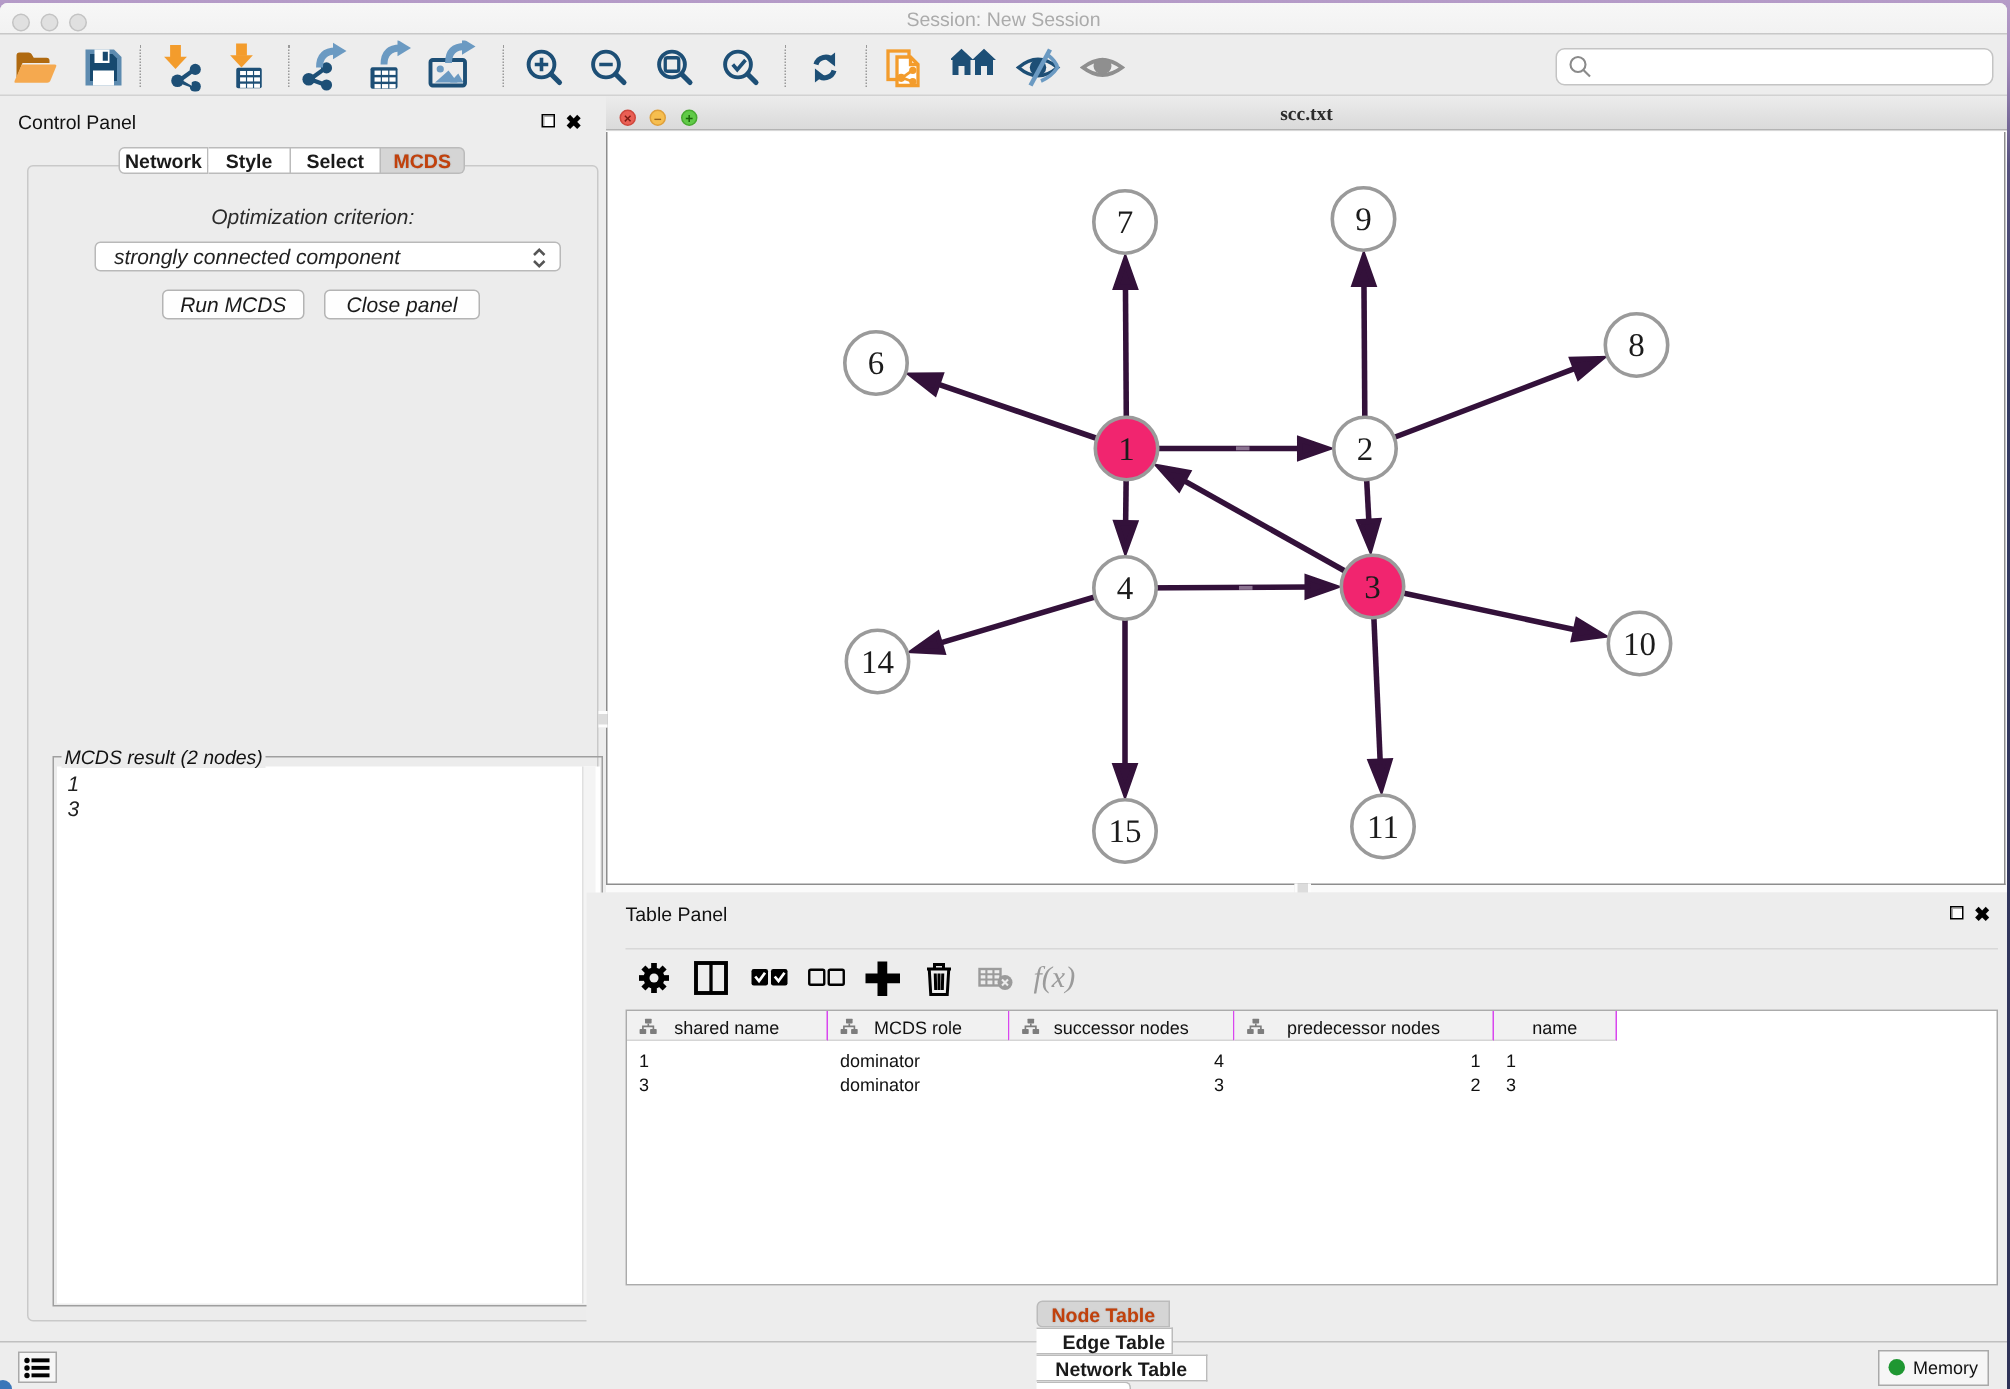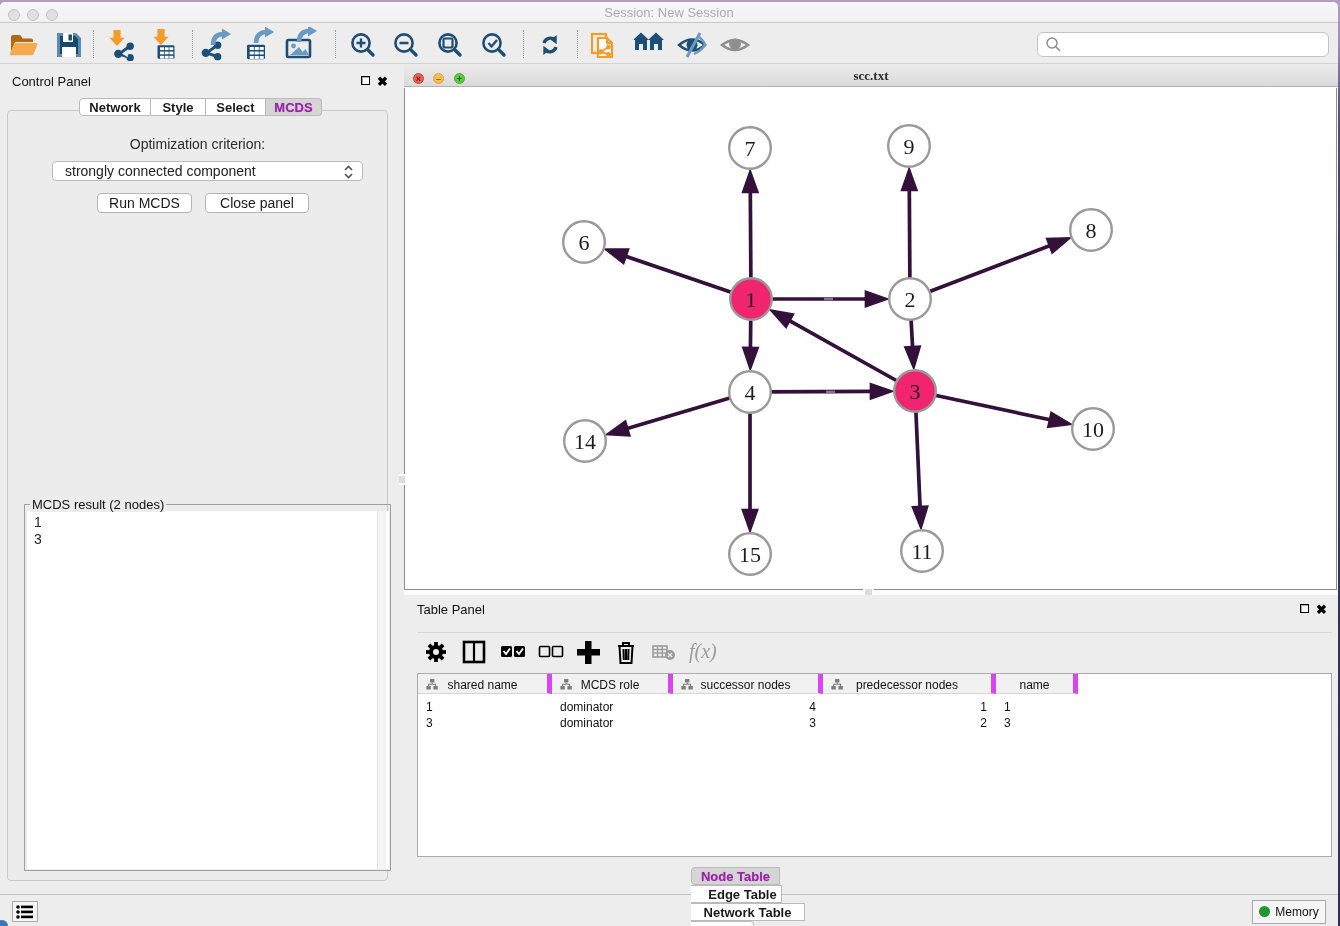--- a/index.html
+++ b/index.html
@@ -18,42 +18,42 @@
 #searchbox { position:absolute; left:1037px; top:8px; width:292px; height:25px; background:#fff; border:1px solid #c4c4c4; border-radius:6px; }
 
 #cp { position:absolute; left:0; top:63px; width:391px; height:828px; background:#ededed; }
 #cp-title { position:absolute; left:12px; top:9px; font-size:13px; color:#111; }
 .float-ic { position:absolute; width:9px; height:9px; border:1.5px solid #000; background:#fff; box-shadow:1px 1px 0 #aaa inset; }
 .close-ic { position:absolute; font-size:13px; font-weight:bold; color:#000; top:5px; }
 .tabbar { position:absolute; display:flex; z-index:3; }
 .tab { font-size:13px; font-weight:bold; color:#1a1a1a; background:#fff; border:1px solid #bbb; border-left:none; text-align:center; height:18px; line-height:18px; }
 .tab.first { border-left:1px solid #bbb; border-radius:4px 0 0 4px; }
 .tab.last { border-radius:0 4px 4px 0; }
-.tab.sel { background:#d5d5d5; color:#a21caf; text-shadow:0 0 1px #9a9a9a;text-align:center; }
-#cp-panel { position:absolute; left:7px; top:45px; width:381px; height:771px; border:1px solid #c9c9c9; border-radius:4px; background:#ececec; }
+.tab.sel { background:#d5d5d5; color:#c2410c; text-shadow:0 0 1px #9a9a9a;text-align:center; }
+#cp-panel { position:absolute; left:18px; top:45px; width:381px; height:771px; border:1px solid #c9c9c9; border-radius:4px; background:#ececec;font-style:italic; }
 #opt-label { position:absolute; left:0; top:25px; width:100%; text-align:center; font-size:14px; color:#2a2a2a; }
 #combo { position:absolute; left:44px; top:50px; width:311px; height:20px; background:#fff; border:1px solid #b9b9b9; border-radius:4px; font-size:14px; color:#222; padding:1px 0 0 12px; }
 .btn { position:absolute; height:20px; background:#fefefe; border:1px solid #b4b4b4; border-radius:4px; font-size:14px; color:#1a1a1a; text-align:center; padding-top:1px; }
 #fieldset { position:absolute; left:16px; top:393px; width:367px; height:367px; border:1px solid #9f9f9f; }
 #fs-legend { position:absolute; left:5px; top:-8px; background:#ececec; font-size:13px; color:#111; padding:0 2px; z-index:2; }
 #fs-inner { position:absolute; left:2px; top:6px; width:362px; height:358px; background:#fff; font-size:14px; color:#222; padding:3px 0 0 7px; line-height:16.5px; }
 #fs-scroll { position:absolute; right:3px; top:0px; width:9px; height:358px; background:#f4f4f4; border-left:1px solid #e0e0e0; }
 
 #net { position:absolute; left:404px; top:62px; width:934px; height:531px; background:#fbfbfb; }
 #net-tb { position:absolute; left:0; top:0; width:100%; height:23px; background:linear-gradient(#ececec,#dadada); border-bottom:1px solid #b3b3b3; }
 .tl2 { position:absolute; top:9px; width:11px; height:11px; border-radius:50%; font-size:9px; line-height:11px; text-align:center; font-weight:bold; }
 #net-title { position:absolute; top:4px; width:100%; text-align:center; font-size:13px; font-weight:bold; color:#2b2b2b;font-family:Liberation Serif, serif; }
 #canvas { position:absolute; left:0px; top:24px; width:933px; height:502px; background:#fff; border:1px solid #8d8d8d; border-top:none; }
 
 #tp { position:absolute; left:391px; top:593px; width:947px; height:298px; background:#ededed; }
 #tp-title { position:absolute; left:26px; top:7px; font-size:13px; color:#111; }
 #tp-toolbar { position:absolute; left:26px; top:37px; width:915px; height:36px; border-top:1px solid #d8d8d8; }
 #tbl { position:absolute; left:26px; top:78px; width:915px; height:184px; background:#fff; border:1px solid #ababab; }
 #tbl-head { position:absolute; left:0; top:0px; width:913px; height:21px; }
-.th { position:absolute; top:0; height:20px; background:#f1f1f1; border-right:5px solid #d946ef; border-bottom:1px solid #d5d5d5; font-size:12px; color:#111; text-align:center; padding-top:4px; }
+.th { position:absolute; top:0; height:20px; background:#f1f1f1; border-right:1px solid #d946ef; border-bottom:1px solid #d5d5d5; font-size:12px; color:#111; text-align:center; padding-top:4px; }
 .td { position:absolute; font-size:12px; color:#111; }
 
 #status { position:absolute; left:0; top:892px; width:1338px; height:32px; background:#ededed; border-top:1px solid #c0c0c0; }
 #mem { position:absolute; right:12px; top:5px; width:74px; height:24px; background:#f6f6f6; border:1px solid #a9a9a9; font-size:12px; color:#111; text-align:center; padding-top:4px; }
 #listbtn { position:absolute; left:12px; top:6px; width:26px; height:21px; background:#f6f6f6; border:1px solid #a9a9a9; }
 </style>
 </head>
 <body>
 <div id="win">
   <div id="titlebar">
@@ -244,21 +244,21 @@
           <circle cx="7" cy="7" r="5" fill="none" stroke="#8a8a8a" stroke-width="1.4"></circle>
           <line x1="10.6" y1="10.6" x2="15" y2="15" stroke="#8a8a8a" stroke-width="1.4"></line>
         </svg>
       </div>
     </div>
   <div id="cp">
     <div id="cp-title">Control Panel</div>
     <div class="float-ic" style="left:361px; top:11px;"></div>
     <div class="close-ic" style="left:377px; top:9px;">✖</div>
     <div class="tabbar" style="left:79px; top:33px;">
-      <div class="tab first" style="width:72px;">Network</div>
+      <div class="tab first" style="width:60px;">Network</div>
       <div class="tab" style="width:55px;">Style</div>
       <div class="tab" style="width:60px;">Select</div>
       <div class="tab last sel" style="width:56px;">MCDS</div>
     </div>
     <div id="cp-panel">
       <div id="opt-label">Optimization criterion:</div>
       <div id="combo">strongly connected component
         <svg width="11" height="14" viewBox="0 0 11 14" style="position:absolute; right:8px; top:3px;">
             <path d="M2 5 L5.5 1.5 L9 5" fill="none" stroke="#555" stroke-width="1.7"></path>
             <path d="M2 9 L5.5 12.5 L9 9" fill="none" stroke="#555" stroke-width="1.7"></path>

